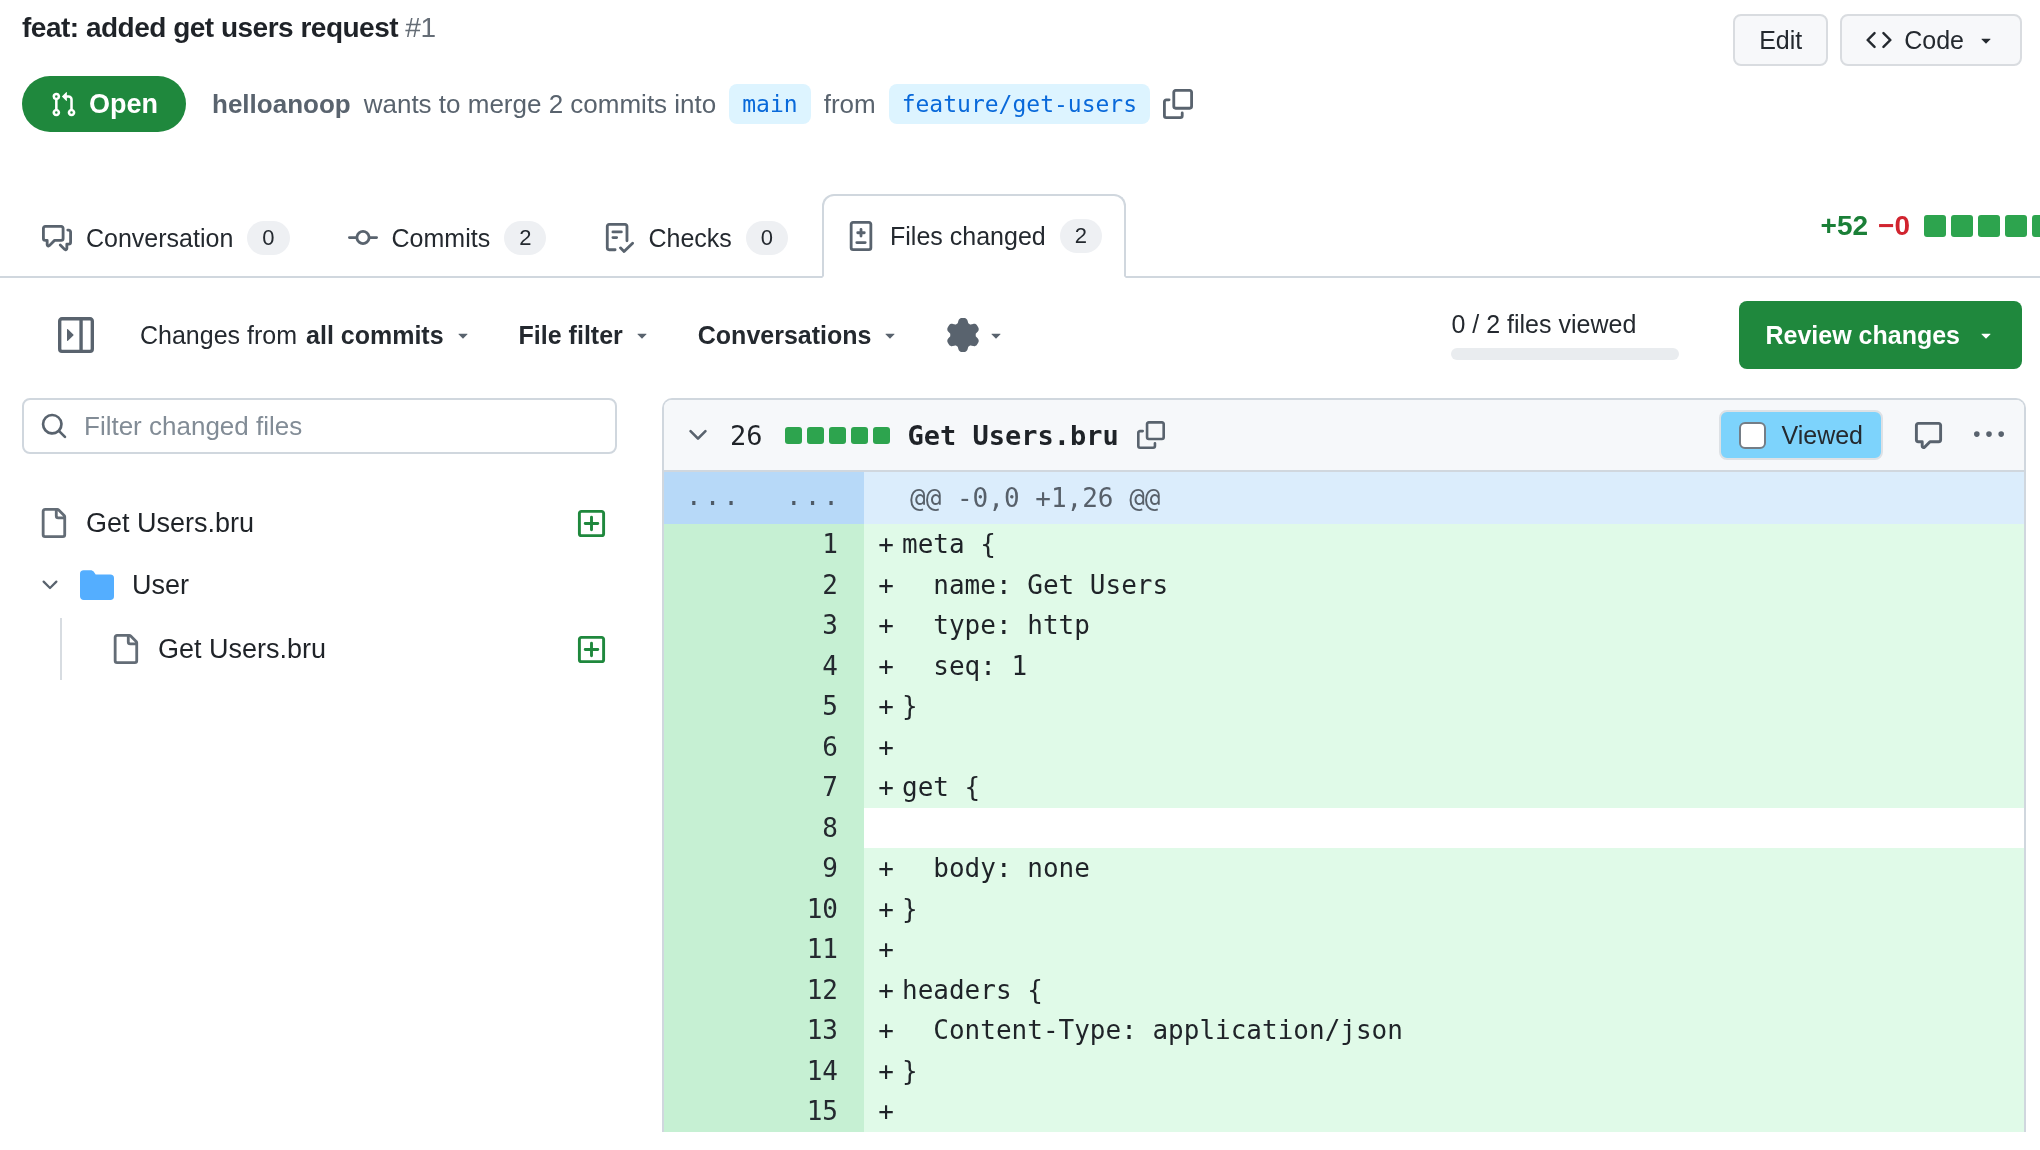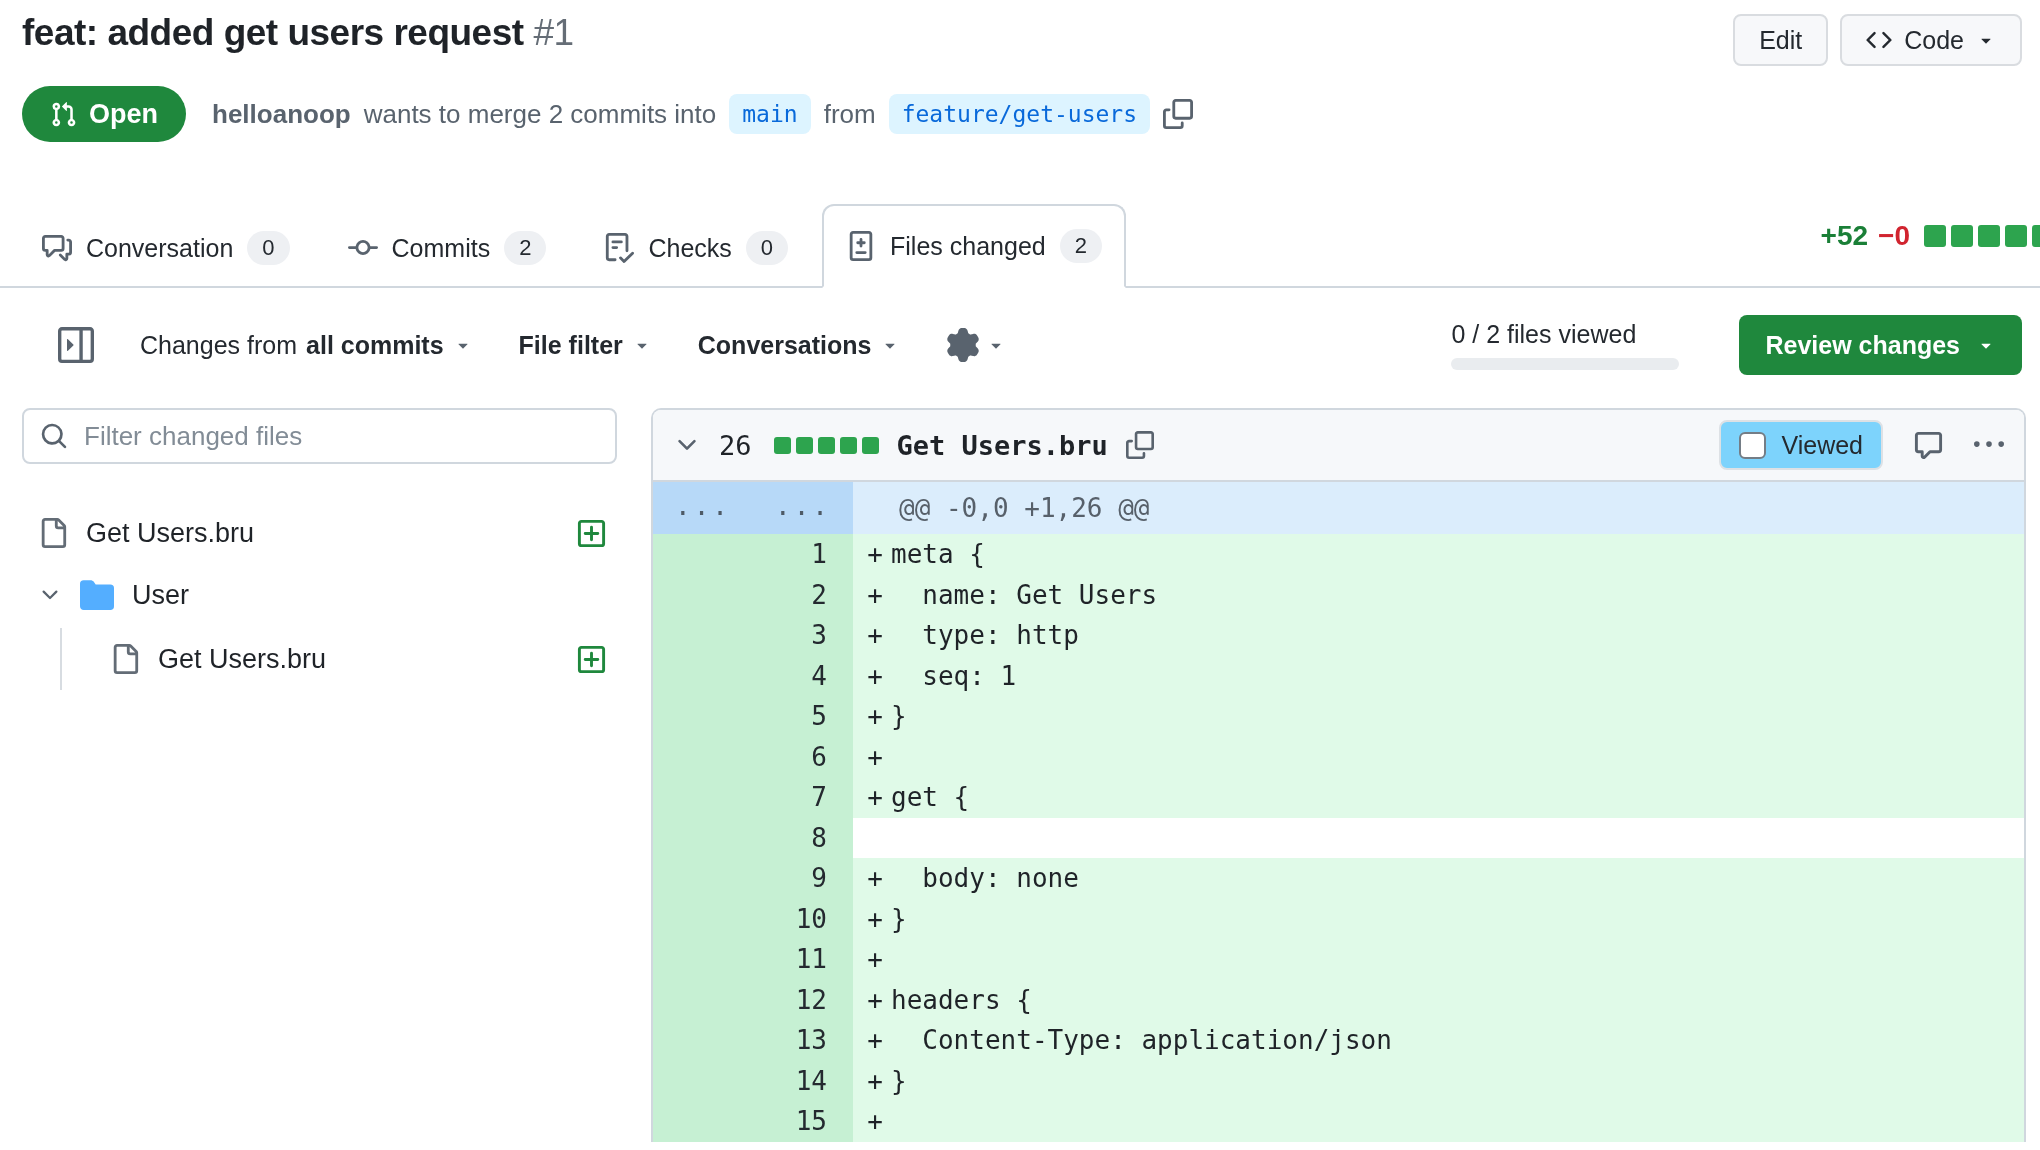--- a/index.html
+++ b/index.html
@@ -10,21 +10,21 @@
     --green:#1f883d; --add-green:#2da44e; --red:#d1242f; --link-blue:#0969da;
     --branch-bg:#ddf4ff; --border:#d0d7de; --muted:#59636e; --text:#1f2328;
     --add-line-bg:#e0fae8; --add-gutter-bg:#c6f0d3;
     --hunk-line-bg:#dbedfc; --hunk-gutter-bg:#b7d9f8;
     --folder-blue:#54aeff; --counter-bg:#eef0f3; --panel-header-bg:#f6f8fa;
   }
   svg{display:block;}
   .mono{font-family:"DejaVu Sans Mono", monospace;}
 
   
-  .pr-title{margin:12px 22px 0;font-size:37px;font-weight:600;letter-spacing:-.5px;color:var(--text);}
+  .pr-title{margin:12px 22px 0;font-size:28px;font-weight:600;letter-spacing:-.5px;color:var(--text);}
   .pr-number{color:#656d76;font-weight:400;}
   .header-actions{position:absolute;top:14px;right:18px;display:flex;gap:12px;}
   .btn{display:inline-flex;align-items:center;gap:12px;height:52px;padding:0 24px;
        font-size:25px;font-weight:500;color:#24292f;background:#f7f8fa;
        border:2px solid #d9dce0;border-radius:8px;cursor:pointer;}
   .caret{width:20px;height:20px;color:#59636e;}
   .btn .caret{color:#24292f;}
 
   .status-row{display:flex;align-items:center;gap:26px;margin:32px 22px 0;}
   .open-badge{display:inline-flex;align-items:center;gap:12px;background:var(--green);
@@ -58,25 +58,25 @@
   .collapse-icon{width:36px;height:36px;color:#59636e;cursor:pointer;}
   .dd{display:flex;align-items:center;gap:9px;cursor:pointer;}
   .dd b{font-weight:700;}
   .dd-bold{font-weight:700;}
   .gear-dd{display:flex;align-items:center;gap:6px;color:#59636e;cursor:pointer;}
   .gear-icon{width:34px;height:34px;color:#59636e;}
   .toolbar-right{margin-left:auto;display:flex;align-items:center;gap:60px;}
   .files-viewed{display:flex;flex-direction:column;gap:9px;align-items:flex-start;font-size:25px;text-align:center;}
   .progress{width:228px;height:12px;background:#e9ecef;border-radius:6px;}
   .review-btn{display:flex;align-items:center;gap:16px;background:var(--green);color:#fff;
-      font-size:25px;font-weight:600;padding:0 26px;height:60px;border-radius:8px;border:none;cursor:pointer;}
+      font-size:25px;font-weight:600;padding:0 26px;height:68px;border-radius:8px;border:none;cursor:pointer;}
   .review-btn .caret{color:#fff;}
 
   
-  .main{display:flex;margin:30px 14px 0 22px;gap:34px;align-items:flex-start;}
+  .main{display:flex;margin:30px 14px 0 22px;gap:45px;align-items:flex-start;}
 
   
   .sidebar{width:595px;flex:none;}
   .filter-wrap{position:relative;}
   .filter-wrap input{width:100%;box-sizing:border-box;height:56px;border:2px solid var(--border);
       border-radius:8px;padding:0 16px 0 60px;font-size:26px;color:#24292f;outline:none;
       font-family:"Liberation Sans",sans-serif;background:#fff;}
   .filter-wrap input::placeholder{color:#828c96;}
   .search-icon{position:absolute;left:18px;top:14px;width:28px;height:28px;color:#59636e;}
   .tree{margin-top:38px;font-size:27px;}

